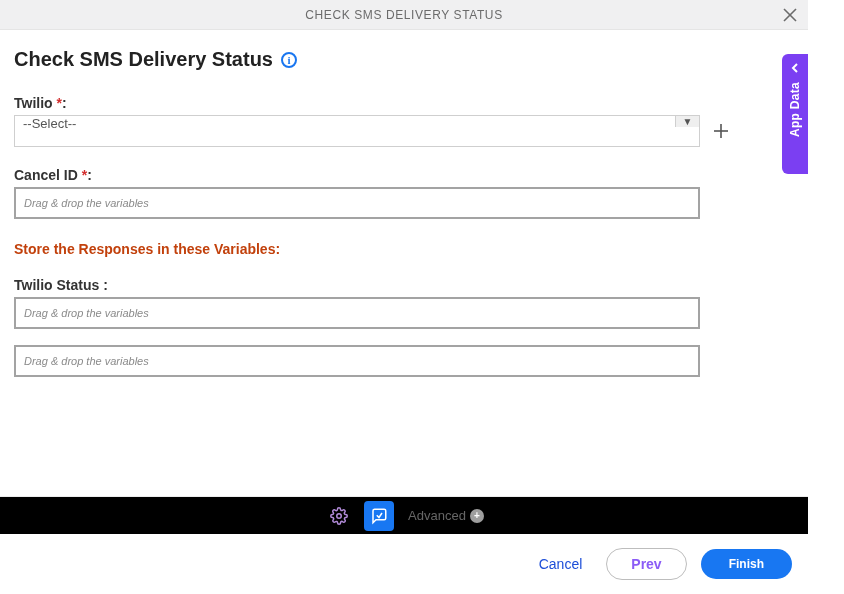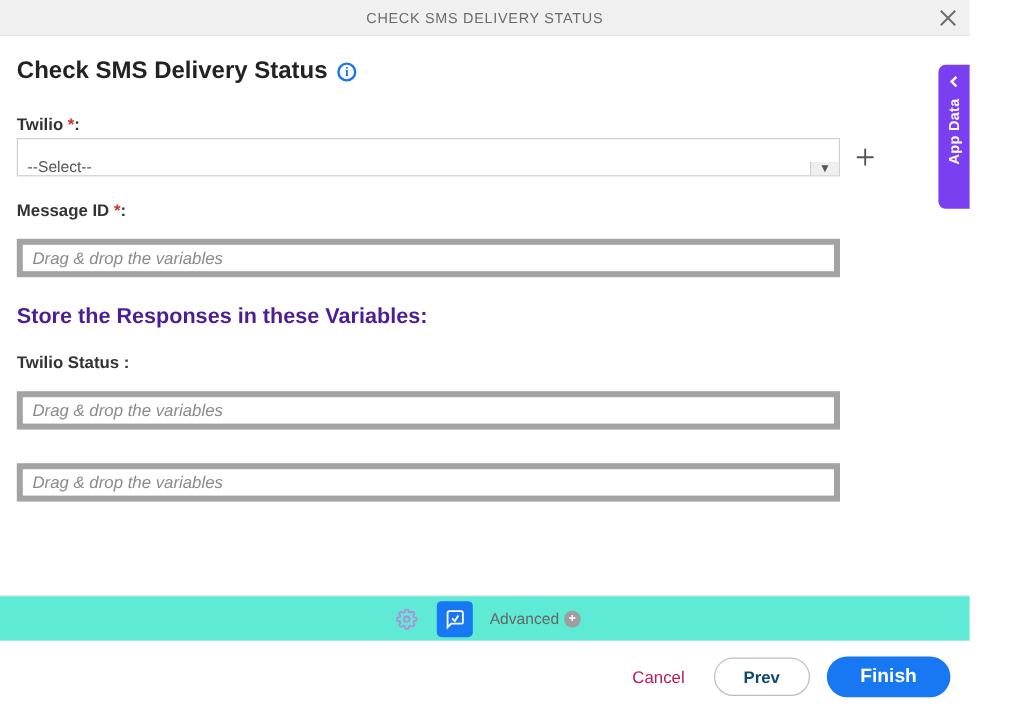--- a/index.html
+++ b/index.html
@@ -25,66 +25,66 @@
     display: inline-flex; align-items: center; justify-content: center;
     color: #1976f0; font-size: 11px; font-weight: 700; font-family: Georgia, serif;
     cursor: pointer;
   }
   .field-label { font-size: 14px; color: #333; font-weight: 600; margin-bottom: 4px; margin-top: 20px; }
   .req { color: #d32f2f; }
   .field-row { margin-bottom: 16px; }
   .select-row { display: flex; align-items: center; gap: 10px; }
   .select-wrap {
     flex: 0 0 686px; max-width: 686px; height: 32px; border: 1px solid #cfcfcf;
-    display: flex; align-items: flex-end; background: #fff;
+    display: flex; align-items: flex-start; background: #fff;
   }
   .select-value {
     flex: 1; padding: 0 8px; font-size: 13px; color: #555; display:flex; align-items:center;
   }
   .select-caret {
     width: 24px; background: #efefef; border-left: 1px solid #cfcfcf;
     display:flex; align-items:center; justify-content:center; font-size: 10px; color:#555;
     cursor: pointer;
   }
   .add-btn {
     width: 22px; height: 22px; display:flex; align-items:center; justify-content:center;
     color:#555; cursor:pointer;
   }
   .var-input {
-    width: 686px; height: 32px; border: 5px solid #a3a3a3; padding: 0 8px;
-    font-size: 14px; color:#333; font-style: italic; margin-top: 12px;
+    width: 686px; height: 32px; border: 2px solid #a3a3a3; padding: 0 8px;
+    font-size: 11px; color:#333; font-style: italic;
   }
   .var-input::placeholder { color:#8a8a8a; font-style: italic; }
-  .section-head { font-size: 18px; font-weight: 600; color:#4c1d95; margin: 22px 0 14px 0; }
+  .section-head { font-size: 14px; font-weight: 600; color:#c2410c; margin: 22px 0 14px 0; }
   .toolbar {
-    height: 38px; background: #5eead4; border-top: 1px solid #ececec;
+    height: 38px; background: #000000; border-top: 1px solid #ececec;
     display:flex; align-items:center; justify-content:center; gap: 10px;
   }
   .tool-btn {
     width: 30px; height: 30px; display:flex; align-items:center; justify-content:center;
     border-radius: 4px; cursor:pointer;
   }
   .tool-btn.active { background: #1877f2; }
   .adv-label { font-size: 13px; color:#666; margin-left: 4px; display:flex; align-items:center; gap:4px; }
   .adv-plus {
     width:14px; height:14px; border-radius:50%; background:#9e9e9e; color:#fff;
     display:inline-flex; align-items:center; justify-content:center; font-size:10px; font-weight:700;
     cursor:pointer;
   }
   .footer {
     height: 60px; display:flex; align-items:center; justify-content:flex-end;
     padding: 0 16px; gap: 14px; background:#fff;
   }
-  .btn-text { font-size: 14px; color:#be185d; cursor:pointer; padding: 6px 10px; }
+  .btn-text { font-size: 14px; color:#1d4ed8; cursor:pointer; padding: 6px 10px; }
   .btn-outline {
-    font-size: 14px; color:#0c4a6e; border: 1.5px solid #bdbdbd; background:#fff;
+    font-size: 14px; color:#8b5cf6; border: 1.5px solid #bdbdbd; background:#fff;
     padding: 7px 24px; border-radius: 20px; cursor:pointer; font-weight:600;
   }
   .btn-primary {
-    font-size: 16px; color:#fff; background:#1877f2; border:none;
+    font-size: 12px; color:#fff; background:#1877f2; border:none;
     padding: 8px 28px; border-radius: 20px; cursor:pointer; font-weight:600;
   }
   
   .side-tab {
     position: absolute; right: 0; top: 54px; width: 26px; height: 120px;
     background: #7b3ff2; border-top-left-radius: 6px; border-bottom-left-radius: 6px;
     display:flex; flex-direction:column; align-items:center; cursor:pointer;
     color:#fff; padding-top:6px;
   }
   .side-tab .chev { font-size: 14px; font-weight:700; margin-bottom: 6px; }
@@ -129,21 +129,21 @@
           <svg width="16" height="16" viewBox="0 0 16 16">
               <line x1="8" y1="1" x2="8" y2="15" stroke="#555" stroke-width="1.6"></line>
               <line x1="1" y1="8" x2="15" y2="8" stroke="#555" stroke-width="1.6"></line>
             </svg>
         </div>
       </div>
     </div>
 
     <div class="field-row">
       <div class="field-label">
-        <span>Message ID</span>
+        <span>Cancel ID</span>
         <span class="req">*</span><span>:</span>
       </div>
       <input class="var-input" type="text" placeholder="Drag &amp; drop the variables" style="">
     </div>
 
     <div class="section-head">Store the Responses in these Variables:</div>
 
     <div class="field-row">
       <div class="field-label">Twilio Status :</div>
       <input class="var-input" type="text" placeholder="Drag &amp; drop the variables" style="">

